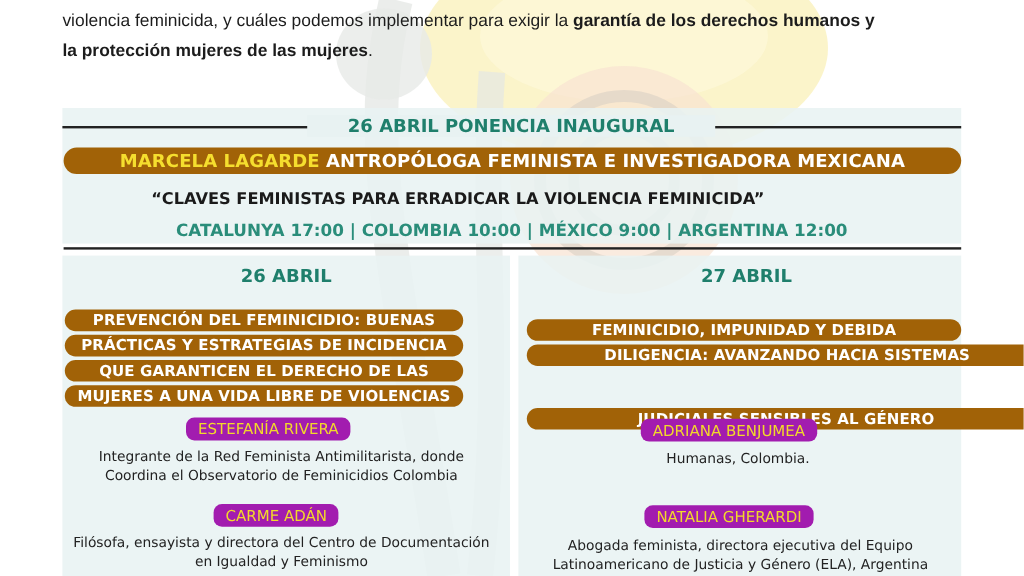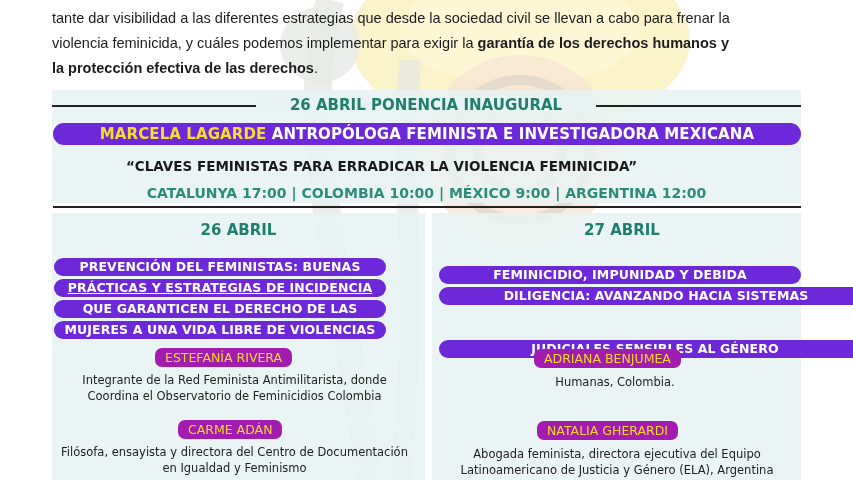--- a/index.html
+++ b/index.html
@@ -23,21 +23,21 @@
   .p-top { left:52px; top:90px; width:749px; height:113px; }
   .p-left { left:52px; top:213px; width:373px; height:267px; }
   .p-right { left:432px; top:213px; width:369px; height:267px; }
   .rule { position:absolute; height:2px; background:#222; z-index:2; }
   .heading {
     position:absolute; z-index:3; font-weight:bold; color:#1f7f6c;
     font-size:15px; text-align:center; background:rgba(232,242,242,1);
     padding:0 10px; white-space:nowrap;
   }
   .pill {
-    position:absolute; z-index:3; background:#6d28d9; color:#fff;
+    position:absolute; z-index:3; background:#a16207; color:#fff;
     border-radius:12px; text-align:center; font-weight:bold;
     white-space:nowrap; letter-spacing:0.1px;
   }
   .pill .hl { color:#f5de2e; }
   .quote {
     position:absolute; z-index:3; left:52px; width:659px; text-align:center;
     font-weight:bold; font-size:13.5px; color:#1a1a1a; top:158px;
   }
   .times {
     position:absolute; z-index:3; left:52px; width:749px; text-align:center;
@@ -63,39 +63,38 @@
   <circle cx="520" cy="150" r="95" fill="#f8e2d2" opacity="0.7"></circle>
   <circle cx="520" cy="150" r="70" fill="none" stroke="#d9d0c4" stroke-width="10" opacity="0.6"></circle>
   <circle cx="520" cy="150" r="42" fill="none" stroke="#d9d0c4" stroke-width="9" opacity="0.6"></circle>
   <path d="M330 0 C 300 120, 330 220, 370 480" stroke="#e2e6e2" stroke-width="28" fill="none" opacity="0.7"></path>
   <path d="M410 60 C 400 200, 420 300, 400 480" stroke="#e4e7e4" stroke-width="22" fill="none" opacity="0.7"></path>
   <ellipse cx="320" cy="45" rx="40" ry="38" fill="#e7eae7" opacity="0.8"></ellipse>
 </svg>
 
 <div class="intro">
   <div class="cut"></div>
-  <div class="line">tante dar visibilidad a las diferentes estrategias que desde la sociedad civil se llevan a cabo para frenar la</div>
   <div class="line"><span>violencia feminicida, y cuáles podemos implementar para exigir la </span><b>garantía de los derechos humanos y</b></div>
-  <div class="line"><b>la protección efectiva de las derechos</b><span>.</span></div>
+  <div class="line"><b>la protección mujeres de las mujeres</b><span>.</span></div>
 </div>
 
 <div class="panel p-top"></div>
 <div class="rule" style="left:52px; top:105px; width:749px;"></div>
 <div class="heading" style="left:256px; top:96px; width:320px;">26 ABRIL PONENCIA INAUGURAL</div>
 <div class="pill" style="left:53px; top:123px; width:748px; height:22px; line-height:22px; font-size:15px;">
   <span class="hl">MARCELA LAGARDE</span><span> ANTROPÓLOGA FEMINISTA E INVESTIGADORA MEXICANA</span>
 </div>
 <div class="quote">“CLAVES FEMINISTAS PARA ERRADICAR LA VIOLENCIA FEMINICIDA”</div>
 <div class="times">CATALUNYA 17:00 | COLOMBIA 10:00 | MÉXICO 9:00 | ARGENTINA 12:00</div>
 <div class="rule" style="left:53px; top:206px; width:748px;"></div>
 
 <div class="panel p-left"></div>
 <div class="heading" style="left:52px; top:221px; width:353px; background:transparent;">26 ABRIL</div>
-<div class="pill" style="left:54px; top:258px; width:332px; height:18px; line-height:18px; font-size:12.5px;">PREVENCIÓN DEL FEMINISTAS: BUENAS</div>
-<div class="pill" style="left:54px; top:279px; width:332px; height:18px; line-height:18px; font-size:12.5px;text-decoration:underline;">PRÁCTICAS Y ESTRATEGIAS DE INCIDENCIA</div>
+<div class="pill" style="left:54px; top:258px; width:332px; height:18px; line-height:18px; font-size:12.5px;">PREVENCIÓN DEL FEMINICIDIO: BUENAS</div>
+<div class="pill" style="left:54px; top:279px; width:332px; height:18px; line-height:18px; font-size:12.5px;">PRÁCTICAS Y ESTRATEGIAS DE INCIDENCIA</div>
 <div class="pill" style="left:54px; top:300px; width:332px; height:18px; line-height:18px; font-size:12.5px;">QUE GARANTICEN EL DERECHO DE LAS</div>
 <div class="pill" style="left:54px; top:321px; width:332px; height:18px; line-height:18px; font-size:12.5px;">MUJERES A UNA VIDA LIBRE DE VIOLENCIAS</div>
 
 <div class="name-badge" style="left:155px; top:348px;">ESTEFANÍA RIVERA</div>
 <div class="bio just" style="left:52px; top:372px; width:365px;">
   <div>Integrante de la Red Feminista Antimilitarista, donde</div>
   <div>Coordina el Observatorio de Feminicidios Colombia</div>
 </div>
 <div class="name-badge" style="left:178px; top:420px;">CARME ADÁN</div>
 <div class="bio" style="left:52px; top:444px; width:365px;">

